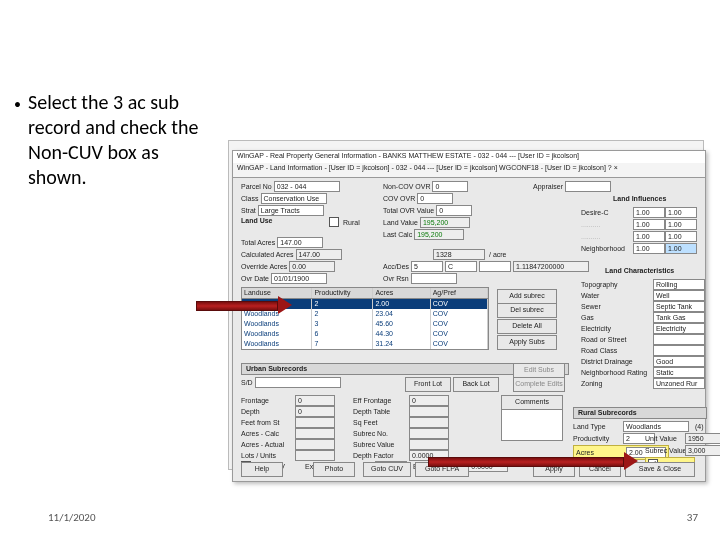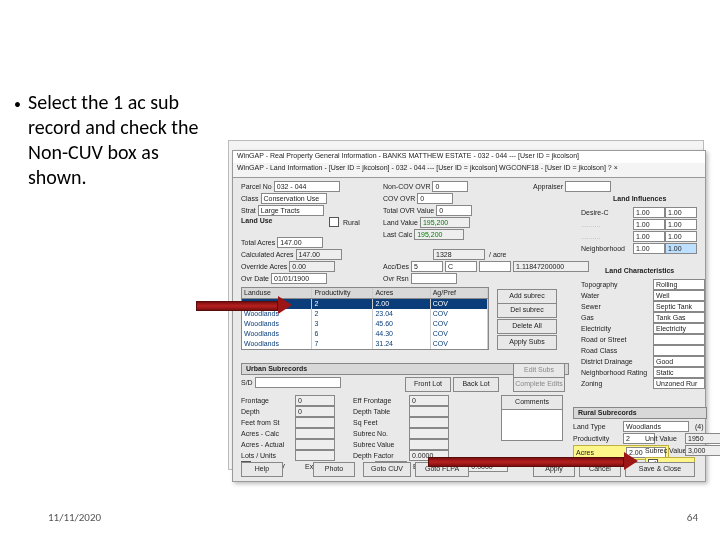--- a/index.html
+++ b/index.html
@@ -40,25 +40,25 @@
 
 .hl{background:#fff68a;border:1px solid #c0b040}
 </style>
 </head>
 <body>
 <div class="slide">
 
 
 <div class="bullet">
   <span class="dot">•</span>
-  <span>Select the 1 ac sub record and check the Non-CUV box as shown.</span>
+  <span>Select the 3 ac sub record and check the Non-CUV box as shown.</span>
 </div>
 
-<div class="footer-date">11/11/2020</div>
-<div class="footer-num">64</div>
+<div class="footer-date">11/1/2020</div>
+<div class="footer-num">37</div>
 
 <div class="bgwin" style="top:140px;left:228px"></div>
 
 <div class="screenshot">
   <div class="titlebar">WinGAP - Real Property General Information - BANKS MATTHEW ESTATE - 032 - 044        --- [User ID = jkcolson]</div>
   <div class="titlebar2">WinGAP - Land Information - [User ID = jkcolson] - 032 - 044    --- [User ID = jkcolson] WGCONF18 - [User ID = jkcolson]     ?    ×</div>
 
   <div class="fld" style="top:30px;left:8px">
         <span class="lbl">Parcel No</span>
         <span class="val" style="width:60px">032 - 044</span>

